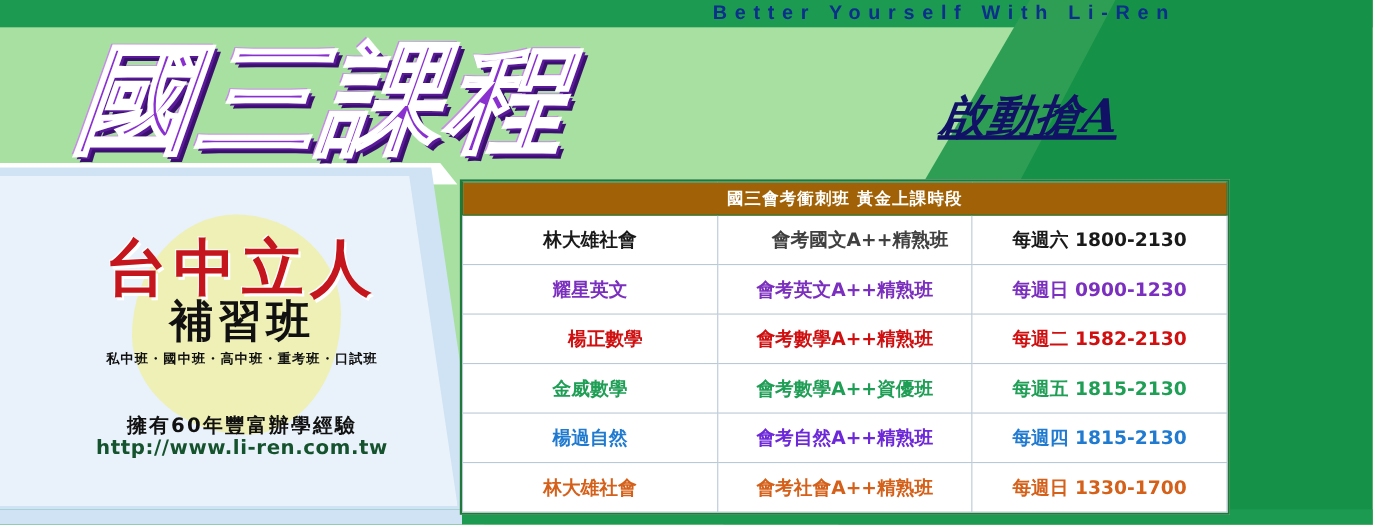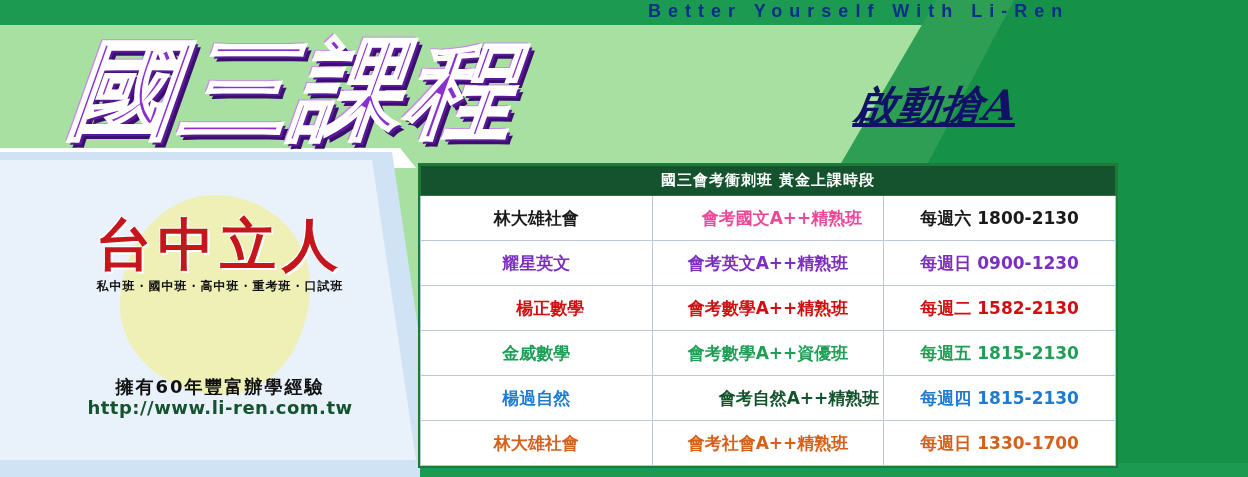--- a/index.html
+++ b/index.html
@@ -122,21 +122,21 @@
 
   
   .table-wrap{
     position:absolute;left:418px;top:163px;width:700px;
     border:2px solid #1f7a3a;
     background:#ffffff;
     box-sizing:border-box;
   }
   table.sched{border-collapse:collapse;width:100%;table-layout:fixed;}
   table.sched th{
-    background:#14532d;color:#ffffff;
+    background:#a16207;color:#ffffff;
     font-family:"DejaVu Sans","Liberation Sans",sans-serif;
     font-size:15px;font-weight:bold;letter-spacing:1px;
     padding:5px 0;text-align:center;
     border:1px solid #1f7a3a;
   }
   table.sched td{
     border:1px solid #b9c9d6;
     font-family:"DejaVu Sans","Liberation Sans",sans-serif;
     font-size:17px;font-weight:bold;
     text-align:center;
@@ -164,56 +164,57 @@
   <div class="bg-bottomgreen2"></div>
 </div>
 
 <div class="tagline">Better Yourself With Li-Ren</div>
 
 <div class="heading">國三課程</div>
 <div class="sub-heading">啟動搶A</div>
 
 <div class="logo-wrap">
   <div class="logo-main">台中立人</div>
+  <div class="logo-sub">補習班</div>
   <div class="logo-tags">私中班・國中班・高中班・重考班・口試班</div>
 </div>
 <div class="logo-exp">擁有60年豐富辦學經驗</div>
 <div class="logo-url">http://www.li-ren.com.tw</div>
 
 <div class="table-wrap">
   <table class="sched">
     <thead>
       <tr>
         <th colspan="3">國三會考衝刺班  黃金上課時段</th>
       </tr>
     </thead>
     <tbody>
         <tr>
           <td class="c-teacher" style="color: rgb(26, 26, 26);">林大雄社會</td>
-          <td class="c-course" style="color: #ec4899; padding-left: 32px;">會考國文A++精熟班</td>
+          <td class="c-course" style="color: #404040; padding-left: 32px;">會考國文A++精熟班</td>
           <td class="c-time" style="color: rgb(26, 26, 26);">每週六 1800-2130</td>
         </tr>
         <tr>
           <td class="c-teacher" style="color: rgb(123, 47, 191);">耀星英文</td>
           <td class="c-course" style="color: rgb(123, 47, 191);">會考英文A++精熟班</td>
           <td class="c-time" style="color: rgb(123, 47, 191);">每週日 0900-1230</td>
         </tr>
         <tr>
           <td class="c-teacher" style="color: rgb(208, 16, 16); padding-left: 32px;">楊正數學</td>
           <td class="c-course" style="color: rgb(208, 16, 16);">會考數學A++精熟班</td>
           <td class="c-time" style="color: rgb(208, 16, 16);">每週二 1582-2130</td>
         </tr>
         <tr>
           <td class="c-teacher" style="color: rgb(31, 158, 85);">金威數學</td>
           <td class="c-course" style="color: rgb(31, 158, 85); border-radius: 18px;">會考數學A++資優班</td>
           <td class="c-time" style="color: rgb(31, 158, 85);">每週五 1815-2130</td>
         </tr>
         <tr>
           <td class="c-teacher" style="color: rgb(31, 122, 208);">楊過自然</td>
-          <td class="c-course" style="color: #14532d; text-align: right;">會考自然A++精熟班</td>
+          <td class="c-course" style="color: #6d28d9;">會考自然A++精熟班</td>
           <td class="c-time" style="color: rgb(31, 122, 208);">每週四 1815-2130</td>
         </tr>
         <tr>
           <td class="c-teacher" style="color: rgb(212, 96, 26);">林大雄社會</td>
           <td class="c-course" style="color: rgb(212, 96, 26);">會考社會A++精熟班</td>
           <td class="c-time" style="color: rgb(212, 96, 26);">每週日 1330-1700</td>
         </tr>
       </tbody>
   </table>
 </div>

